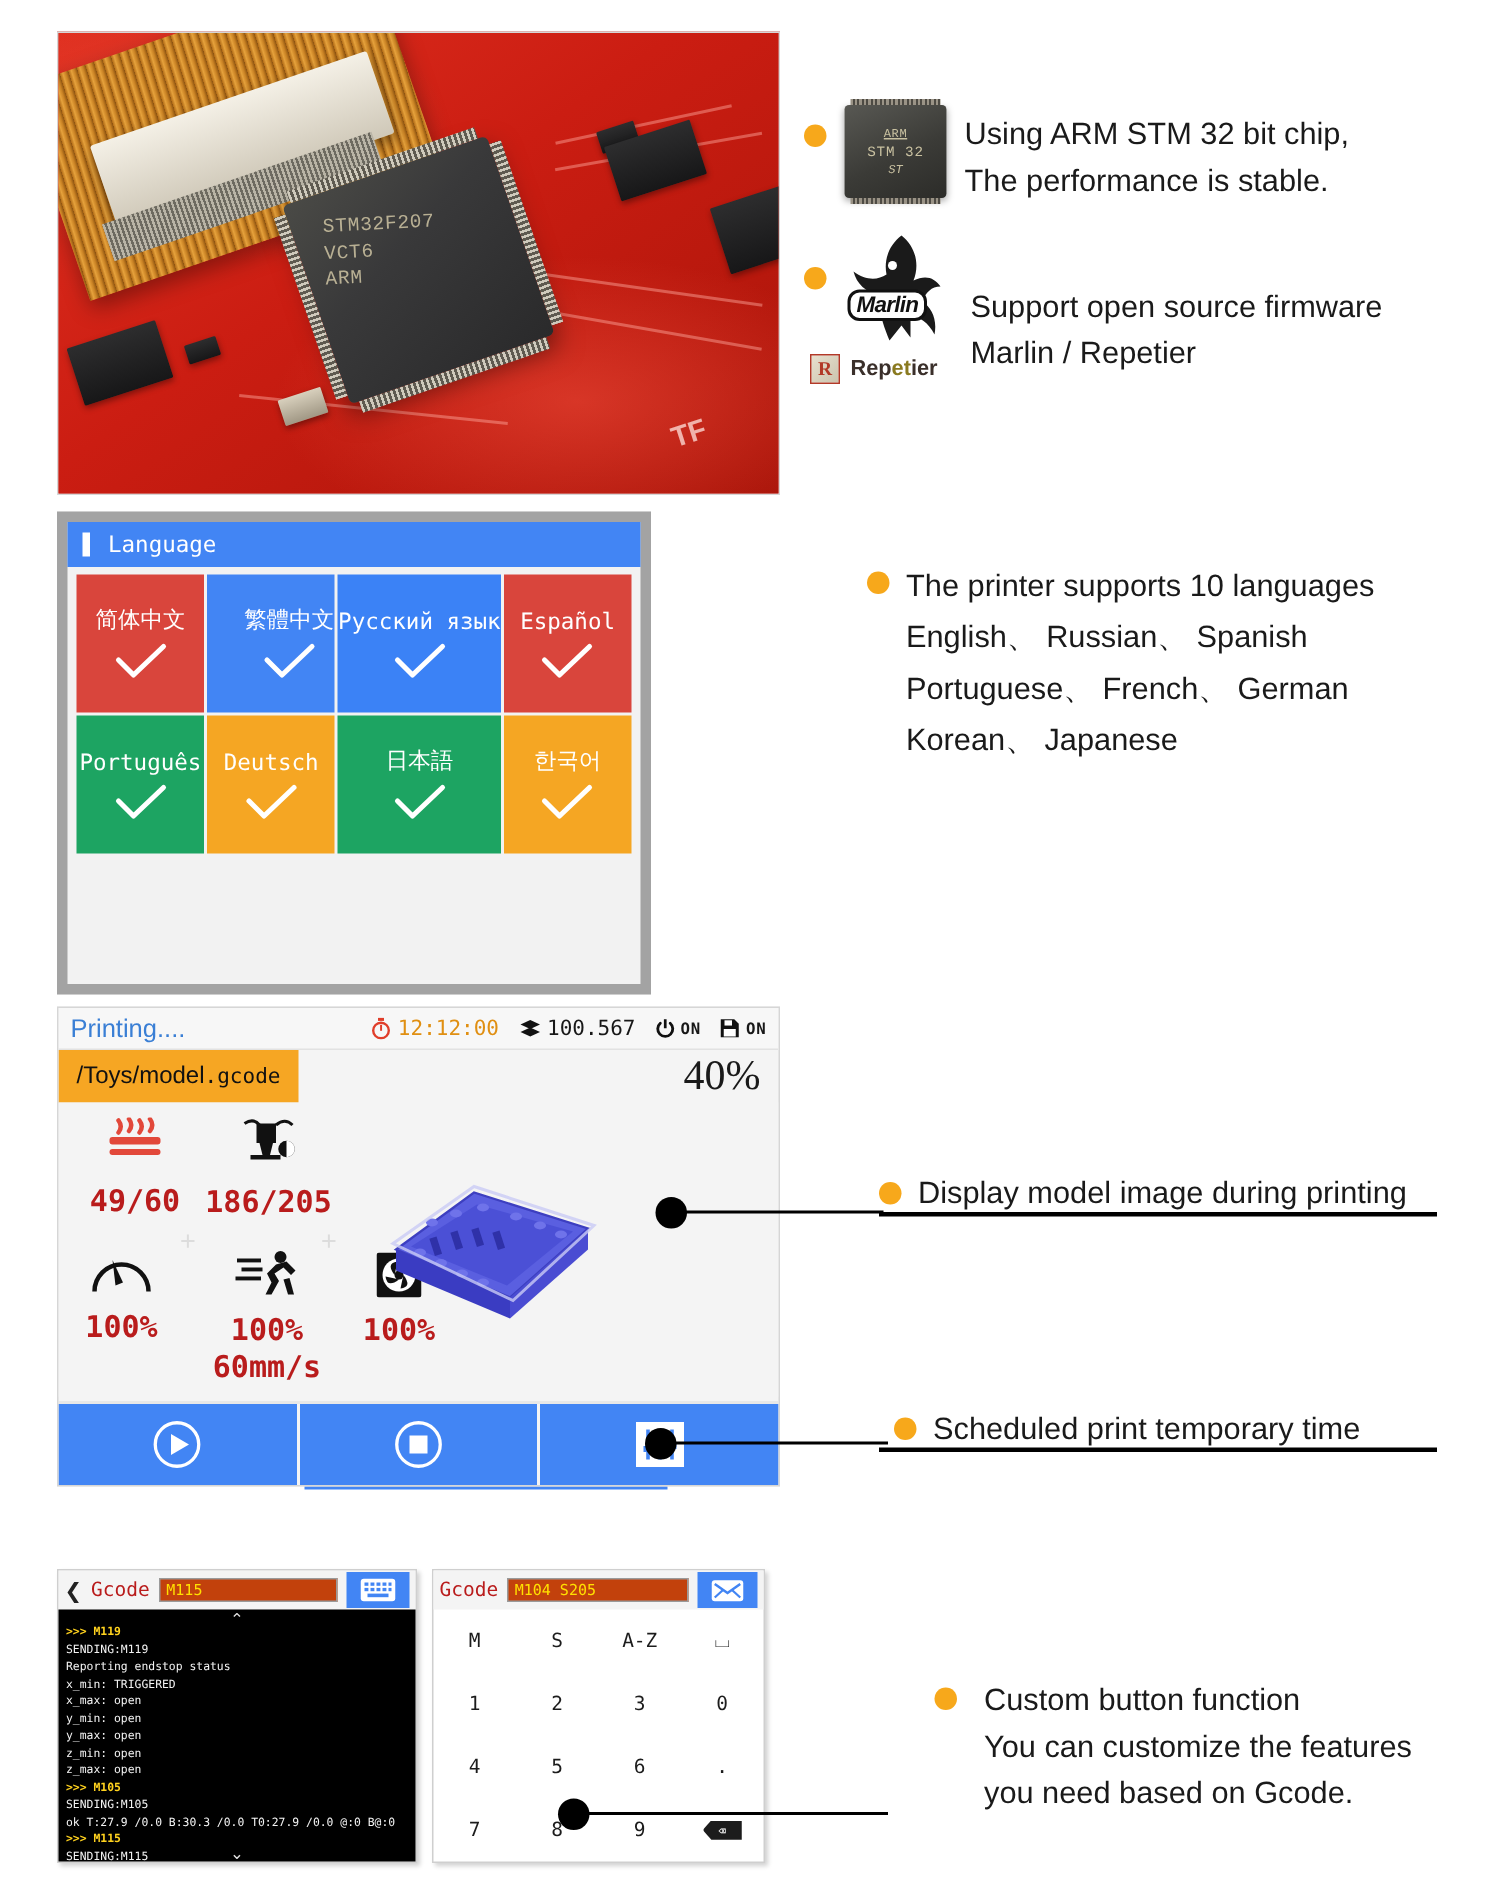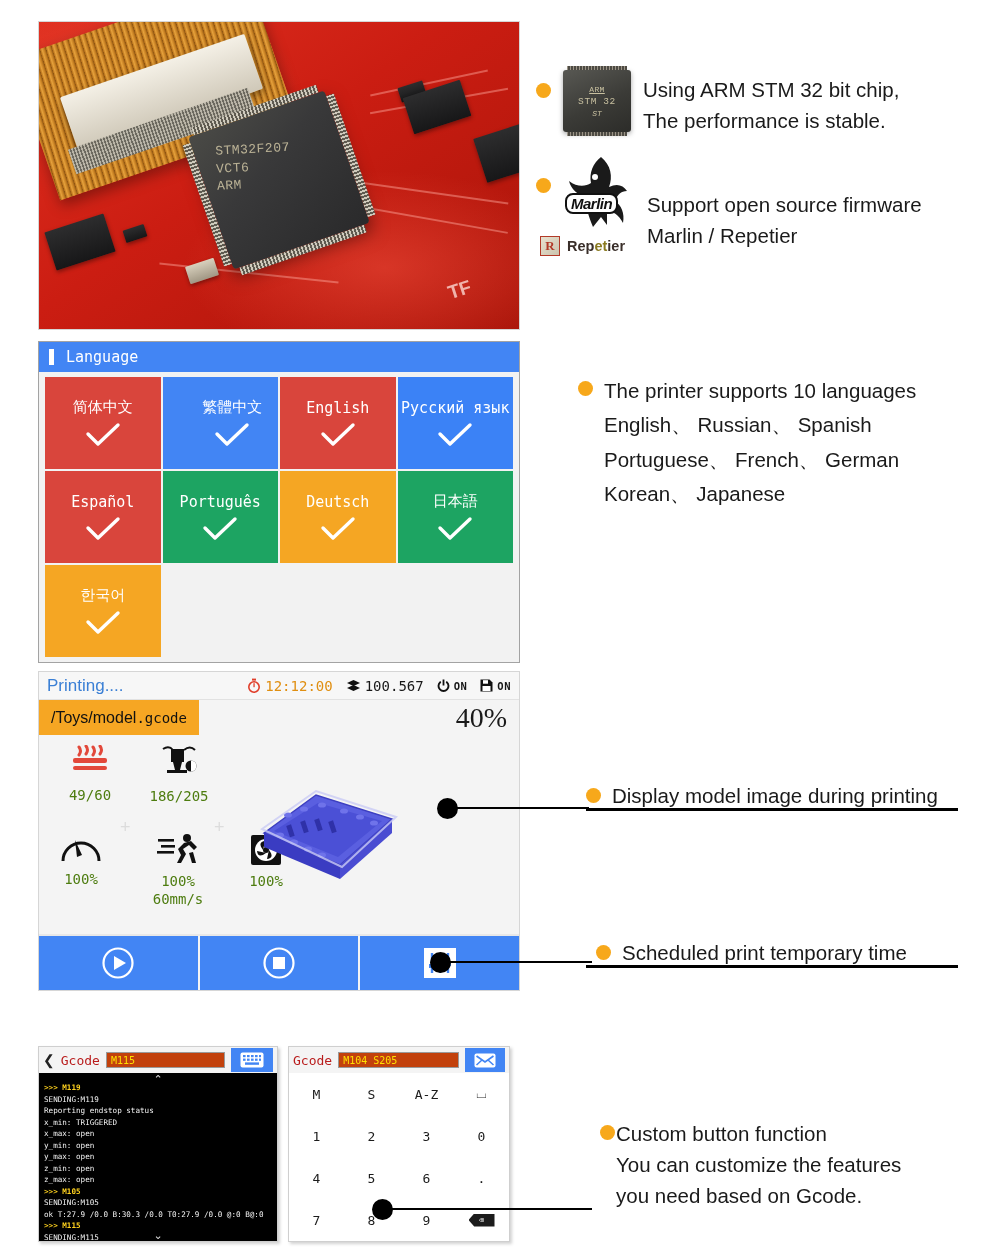--- a/index.html
+++ b/index.html
@@ -131,22 +131,22 @@
     border: 1.5px solid #b23a28;
     display: flex; align-items: center; justify-content: center;
     color: #b23a28; font-weight: bold; font-size: 13px;
     font-family: "Liberation Serif", serif;
   }
   .repetier-text { font-size: 14.5px; font-weight: bold; color: #3a2f2a; }
   .repetier-text .mid { color: #8a7a20; }
 
   
   #language-screen {
-    left: 38px; top: 341px; width: 482px; height: 322px;
-    background: #f2f2f2; border: 1px solid #a3a3a3;
+    left: 38px; top: 341px; width: 396px; height: 322px;
+    background: #f2f2f2; border: 7px solid #a3a3a3;
   }
   .lang-titlebar {
     height: 30px; background: #4285f4; color: #ffffff;
     display: flex; align-items: center; gap: 12px; padding-left: 10px;
     font-size: 15px; font-family: "DejaVu Sans Mono", monospace;
   }
   .title-tick { width: 5px; height: 16px; background: #ffffff; }
   .lang-grid {
     margin: 5px 6px 0 6px;
     display: grid; grid-template-columns: repeat(4, 1fr);
@@ -188,22 +188,22 @@
   }
   .file-chip .ext { font-family: "DejaVu Sans Mono", monospace; font-size: 14px; }
   .print-percent {
     margin-left: auto; align-self: center; padding-right: 12px;
     font-family: "Liberation Serif", serif; font-size: 28px; color: #1a1a1a;
   }
 
   .print-body { position: relative; height: 196px; background: #f4f4f4; }
   .stat-cell { position: absolute; text-align: center; width: 90px; }
   .stat-cell .val {
-    font-family: "DejaVu Sans Mono", monospace; font-size: 14px;
-    color: #4d7c0f; margin-top: 4px; line-height: 1.25;
+    font-family: "DejaVu Sans Mono", monospace; font-size: 20px;
+    color: #b91c1c; margin-top: 4px; line-height: 1.25; font-weight: bold;
   }
   .icon-heatbed { width: 44px; height: 34px; margin: 0 auto; }
   .icon-nozzle  { width: 44px; height: 36px; margin: 0 auto; }
   .icon-gauge   { width: 42px; height: 28px; margin: 0 auto; }
   .icon-runner  { width: 44px; height: 32px; margin: 0 auto; }
   .icon-fan     { width: 30px; height: 30px; margin: 0 auto; }
   .plus-mark { position: absolute; color: #dcdcdc; font-size: 18px; }
 
   .model-preview { position: absolute; left: 205px; top: 28px; width: 160px; height: 130px; }
 
@@ -269,21 +269,21 @@
     grid-template-rows: repeat(4, 1fr); align-items: center; justify-items: center;
     font-family: "DejaVu Sans Mono", monospace; font-size: 13px; color: #1c1c1c;
   }
   .key-back { width: 26px; height: 13px; background: #1c1c1c; color: #fff;
     display: flex; align-items: center; justify-content: center; font-size: 8px;
     clip-path: polygon(22% 0, 100% 0, 100% 100%, 22% 100%, 0 50%); }
   .pad-send-btn { width: 40px; height: 24px; background: #4285f4; display:flex; align-items:center; justify-content:center; }
   .send-svg { width: 22px; height: 15px; }
 
   
-  #callout-custom { left: 600px; top: 1118px; display: flex; gap: 1px; align-items: flex-start; }
+  #callout-custom { left: 623px; top: 1118px; display: flex; gap: 18px; align-items: flex-start; }
   #callout-custom .bullet { margin-top: 7px; }
 </style>
 </head>
 <body>
 
 <div class="panel" id="pcb-photo">
   <div class="pcb-bg"></div>
   <div class="pcb-ribbon"></div>
   <div class="pcb-connector"></div>
   <div class="pcb-pins"></div>
@@ -359,26 +359,20 @@
   </div>
   <div class="lang-grid" id="lang-grid">
       <div class="lang-tile" style="background: rgb(217, 69, 60);">
         <span class="lbl">简体中文</span>
         <svg class="tick-svg" viewBox="0 0 38 26">
           <path d="M4 12 L14 22 L34 3" fill="none" stroke="#ffffff" stroke-width="3.4" stroke-linecap="round" stroke-linejoin="round"></path>
         </svg>
       </div>
       <div class="lang-tile" style="background: rgb(66, 133, 244); padding-left: 24px;">
         <span class="lbl">繁體中文</span>
-        <svg class="tick-svg" viewBox="0 0 38 26">
-          <path d="M4 12 L14 22 L34 3" fill="none" stroke="#ffffff" stroke-width="3.4" stroke-linecap="round" stroke-linejoin="round"></path>
-        </svg>
-      </div>
-      <div class="lang-tile" style="background: rgb(217, 69, 60);">
-        <span class="lbl">English</span>
         <svg class="tick-svg" viewBox="0 0 38 26">
           <path d="M4 12 L14 22 L34 3" fill="none" stroke="#ffffff" stroke-width="3.4" stroke-linecap="round" stroke-linejoin="round"></path>
         </svg>
       </div>
       <div class="lang-tile" style="background: #3b82f6;">
         <span class="lbl">Русский язык</span>
         <svg class="tick-svg" viewBox="0 0 38 26">
           <path d="M4 12 L14 22 L34 3" fill="none" stroke="#ffffff" stroke-width="3.4" stroke-linecap="round" stroke-linejoin="round"></path>
         </svg>
       </div>

